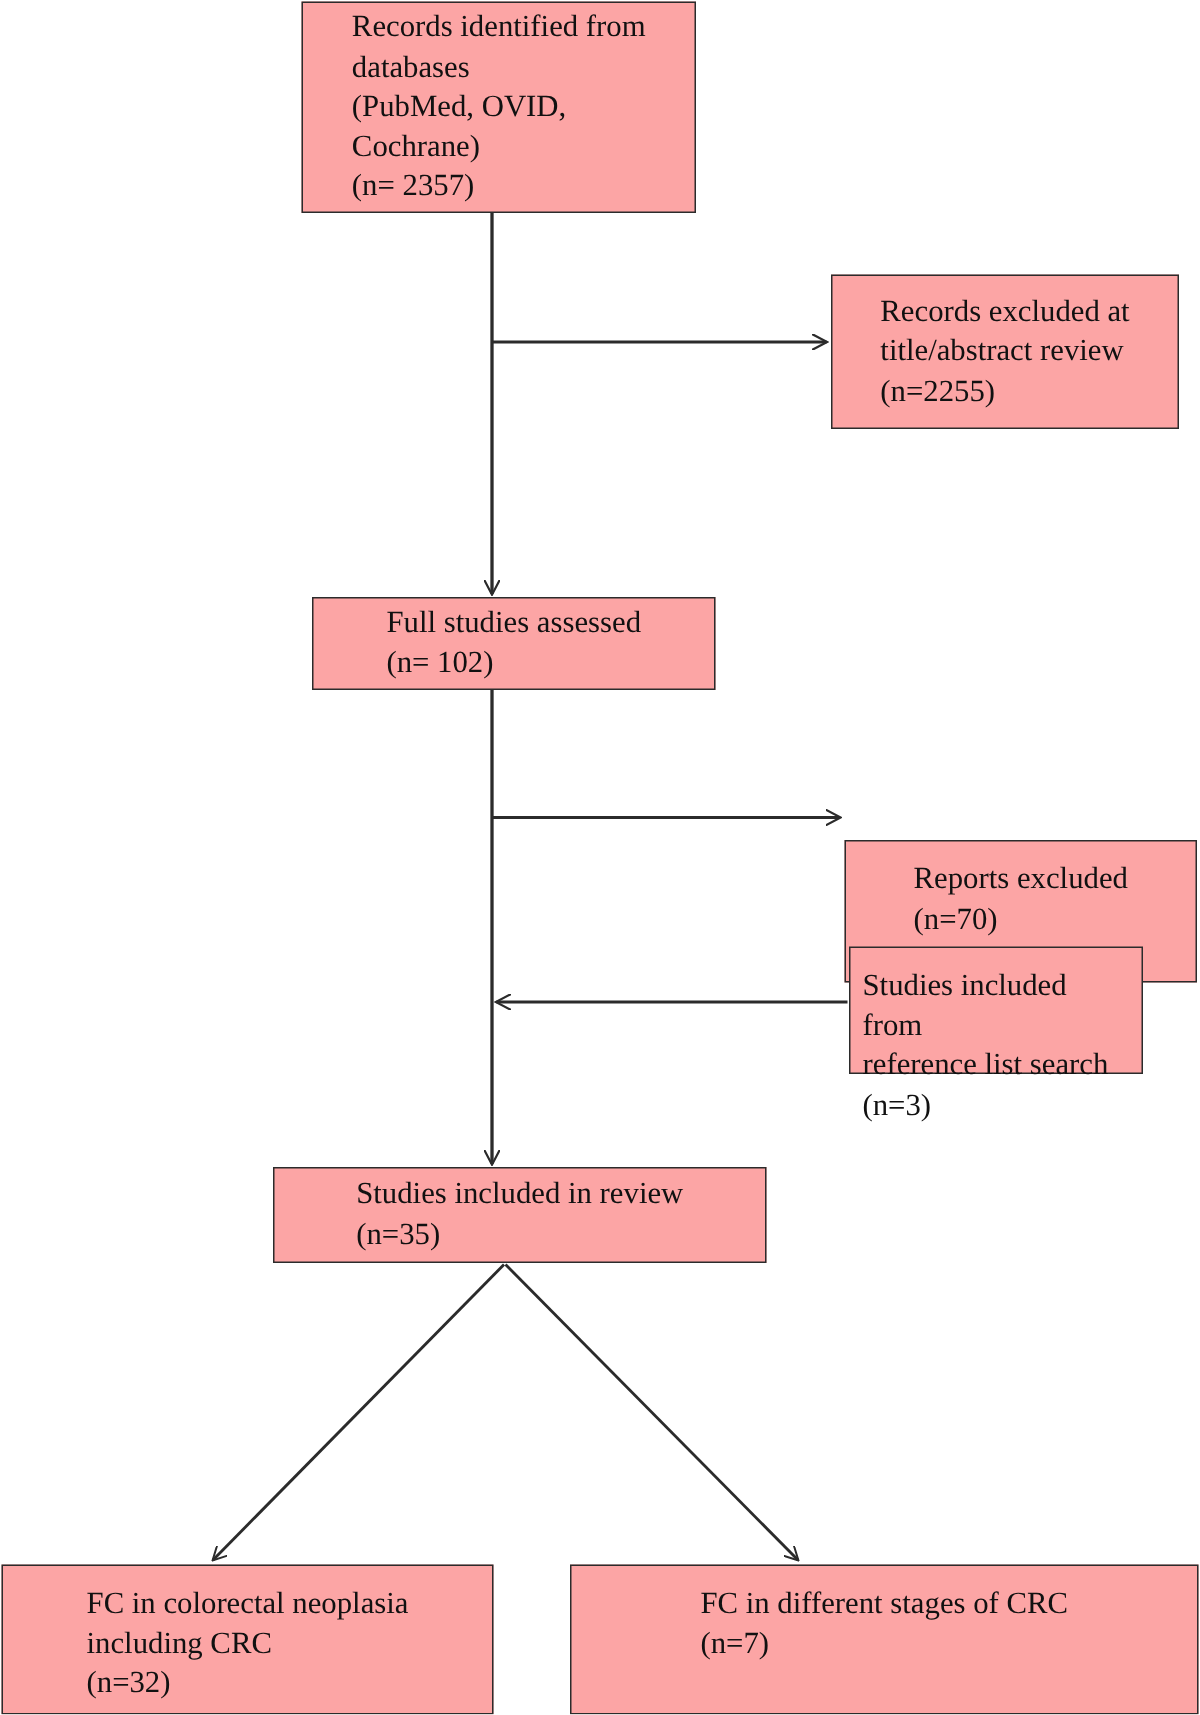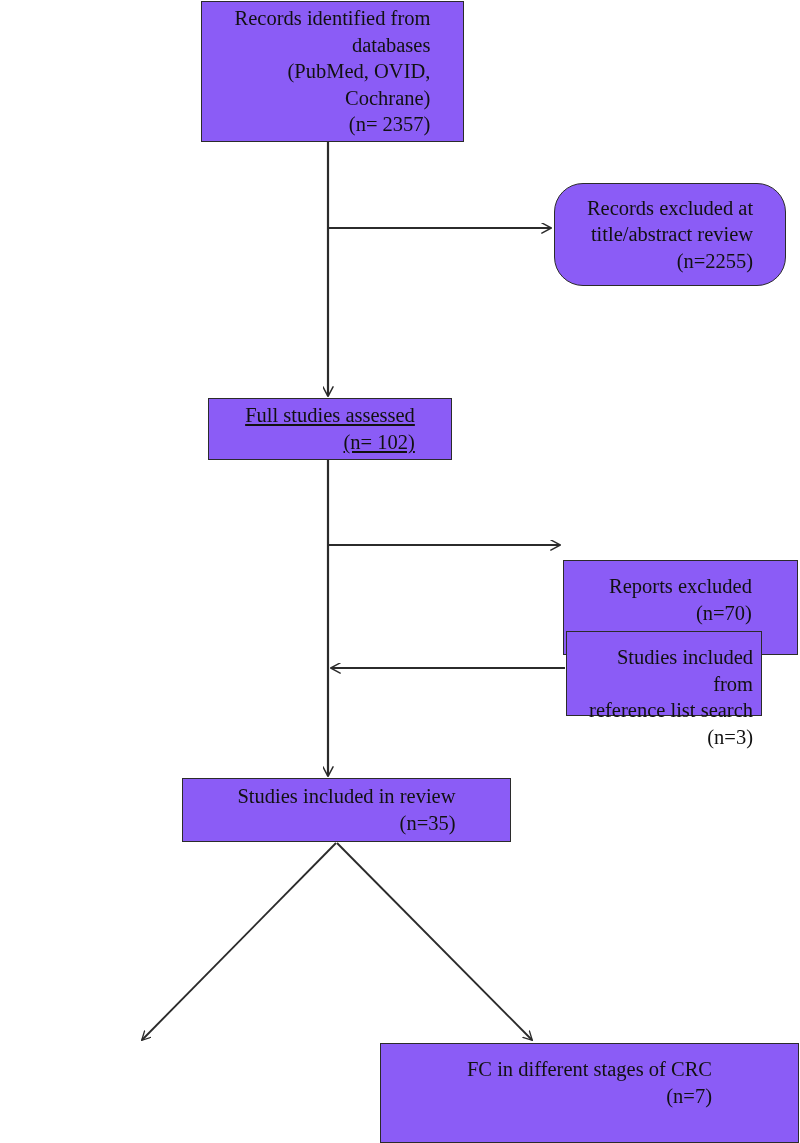--- a/index.html
+++ b/index.html
@@ -12,25 +12,25 @@
     width: 800px;
     height: 1143px;
     background: #ffffff;
     font-family: "Liberation Serif", "DejaVu Serif", serif;
     overflow: hidden;
   }
   .flow-box {
     position: absolute;
     box-sizing: border-box;
     border: 1.6px solid #2b2b2b;
-    background: #8b5cf6;
+    background: #fca5a5;
     display: flex;
     align-items: center;
     justify-content: center;
-    text-align: right;
+    text-align: left;
     color: #111111;
     font-size: 20.5px;
     line-height: 1.30;
     padding: 4px 8px;
     white-space: pre-line;
     z-index: 2;
   }
   .flow-box.align-top {
     align-items: flex-start;
     padding-top: 12px;
@@ -74,34 +74,37 @@
 
     <line x1="337" y1="843" x2="532" y2="1040" stroke="#2b2b2b" stroke-width="1.9" marker-end="url(#arrow-open-sm)"></line>
   </svg>
 
   <div class="flow-box" style="left:201px; top:1px; width:263px; height:141px;">Records identified from
 databases
 (PubMed, OVID,
 Cochrane)
 (n= 2357)</div>
 
-  <div class="flow-box" style="left:554px; top:183px; width:232px; height:103px;border-radius:29px;">Records excluded at
+  <div class="flow-box" style="left:554px; top:183px; width:232px; height:103px;">Records excluded at
 title/abstract review
 (n=2255)</div>
 
-  <div class="flow-box" style="left:208px; top:398px; width:244px; height:62px;text-decoration:underline;">Full studies assessed
+  <div class="flow-box" style="left:208px; top:398px; width:269px; height:62px;">Full studies assessed
 (n= 102)</div>
 
   <div class="flow-box align-top" style="left:563px; top:512px; width:235px; height:95px;margin-top:48px;">Reports excluded
 (n=70)</div>
 
   <div class="flow-box align-top" style="left:566px; top:631px; width:196px; height:85px;">Studies included from
 reference list search
 (n=3)</div>
 
   <div class="flow-box" style="left:182px; top:778px; width:329px; height:64px;">Studies included in review
 (n=35)</div>
 
+  <div class="flow-box align-top" style="left:1px; top:1043px; width:328px; height:100px;">FC in colorectal neoplasia
+including CRC
+(n=32)</div>
 
   <div class="flow-box align-top" style="left:380px; top:1043px; width:419px; height:100px;font-family:Liberation Serif, serif;">FC in different stages of CRC
 (n=7)</div>
 
 </div>
 
 </body></html>

